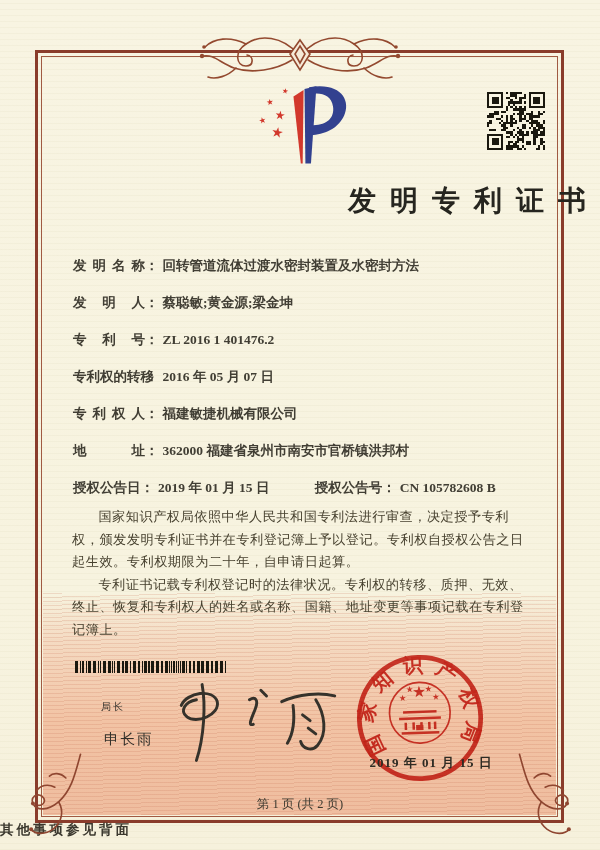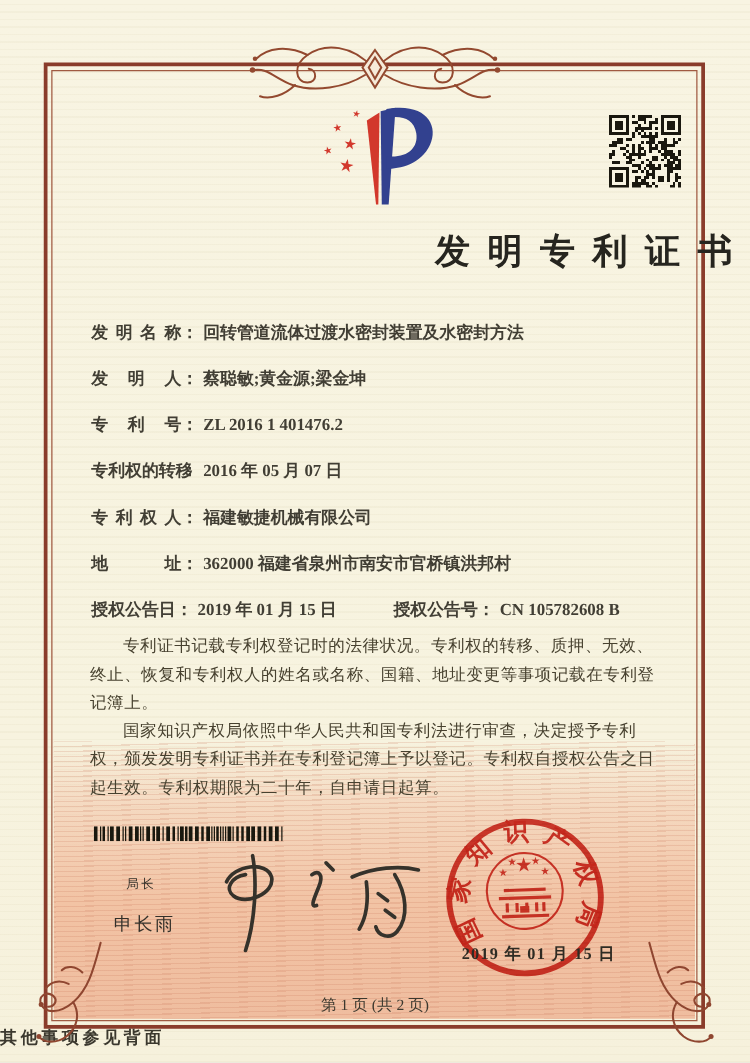--- a/index.html
+++ b/index.html
@@ -31,21 +31,21 @@
   .frow{margin-bottom:13px;font-size:13.5px;line-height:24px;color:#413e34;font-weight:600;white-space:nowrap;}
   .flabel{display:inline-block;width:72px;text-align:justify;text-align-last:justify;vertical-align:top;}
   .fvalue{margin-left:4px;}
   .grant2{margin-left:42px;}
   
   .paras{position:absolute;left:72px;top:506px;width:460px;font-size:13.2px;line-height:22.6px;color:#47412f;}
   .paras p{margin:0;text-indent:2em;letter-spacing:0.5px;}
   
   .barcode{position:absolute;left:75px;top:661px;}
   .sig-title{position:absolute;left:101px;top:700px;font-size:10px;letter-spacing:2px;color:#33302a;}
-  .sig-name{position:absolute;left:91px;top:730px;font-size:14.5px;letter-spacing:2px;color:#33302a;}
+  .sig-name{position:absolute;left:104px;top:730px;font-size:14.5px;letter-spacing:2px;color:#33302a;}
   .sig-hand{position:absolute;left:168px;top:676px;}
   .seal{position:absolute;left:352px;top:650px;mix-blend-mode:multiply;transform:rotate(-2deg);}
   .seal-date{position:absolute;left:365px;top:754px;width:132px;text-align:center;
     font-size:13px;letter-spacing:1px;color:#2e2b23;font-weight:600;}
   .page-num{position:absolute;left:0;right:0;top:796px;text-align:center;font-size:12.5px;color:#3b382e;}
   .back-note{position:absolute;left:0;right:0;top:821px;text-align:left;font-size:13.5px;
     letter-spacing:3px;color:#3b382e;font-weight:600;}
   
   .orn-top{position:absolute;left:190px;top:28px;}
   .orn-bl{position:absolute;left:22px;top:748px;}
@@ -325,22 +325,22 @@
     <div class="frow"><span class="flabel">专利权的转移</span><span>：</span><span class="fvalue">2016 年 05 月 07 日</span></div>
     <div class="frow"><span class="flabel">专利权人</span><span>：</span><span class="fvalue">福建敏捷机械有限公司</span></div>
     <div class="frow"><span class="flabel">地址</span><span>：</span><span class="fvalue">362000 福建省泉州市南安市官桥镇洪邦村</span></div>
     <div class="frow">
       <span>授权公告日</span><span>：</span><span class="fvalue">2019 年 01 月 15 日</span>
       <span class="grant2">授权公告号</span><span>：</span><span class="fvalue">CN 105782608 B</span>
     </div>
   </div>
 
   <div class="paras">
+    <p>国家知识产权局依照中华人民共和国专利法进行审查，决定授予专利权，颁发发明专利证书并在专利登记簿上予以登记。专利权自授权公告之日起生效。专利权期限为二十年，自申请日起算。</p>
     <p>专利证书记载专利权登记时的法律状况。专利权的转移、质押、无效、终止、恢复和专利权人的姓名或名称、国籍、地址变更等事项记载在专利登记簿上。</p>
-    <p>国家知识产权局依照中华人民共和国专利法进行审查，决定授予专利权，颁发发明专利证书并在专利登记簿上予以登记。专利权自授权公告之日起生效。专利权期限为二十年，自申请日起算。</p>
   </div>
 
   <svg class="barcode" id="barcode-svg" width="156" height="12">
       <rect x="0" y="0" width="3" height="12" fill="#1a180f"></rect>
       <rect x="5" y="0" width="1" height="12" fill="#1a180f"></rect>
       <rect x="7" y="0" width="2" height="12" fill="#1a180f"></rect>
       <rect x="11" y="0" width="1" height="12" fill="#1a180f"></rect>
       <rect x="13" y="0" width="3" height="12" fill="#1a180f"></rect>
       <rect x="18" y="0" width="3" height="12" fill="#1a180f"></rect>
       <rect x="23" y="0" width="1" height="12" fill="#1a180f"></rect>

